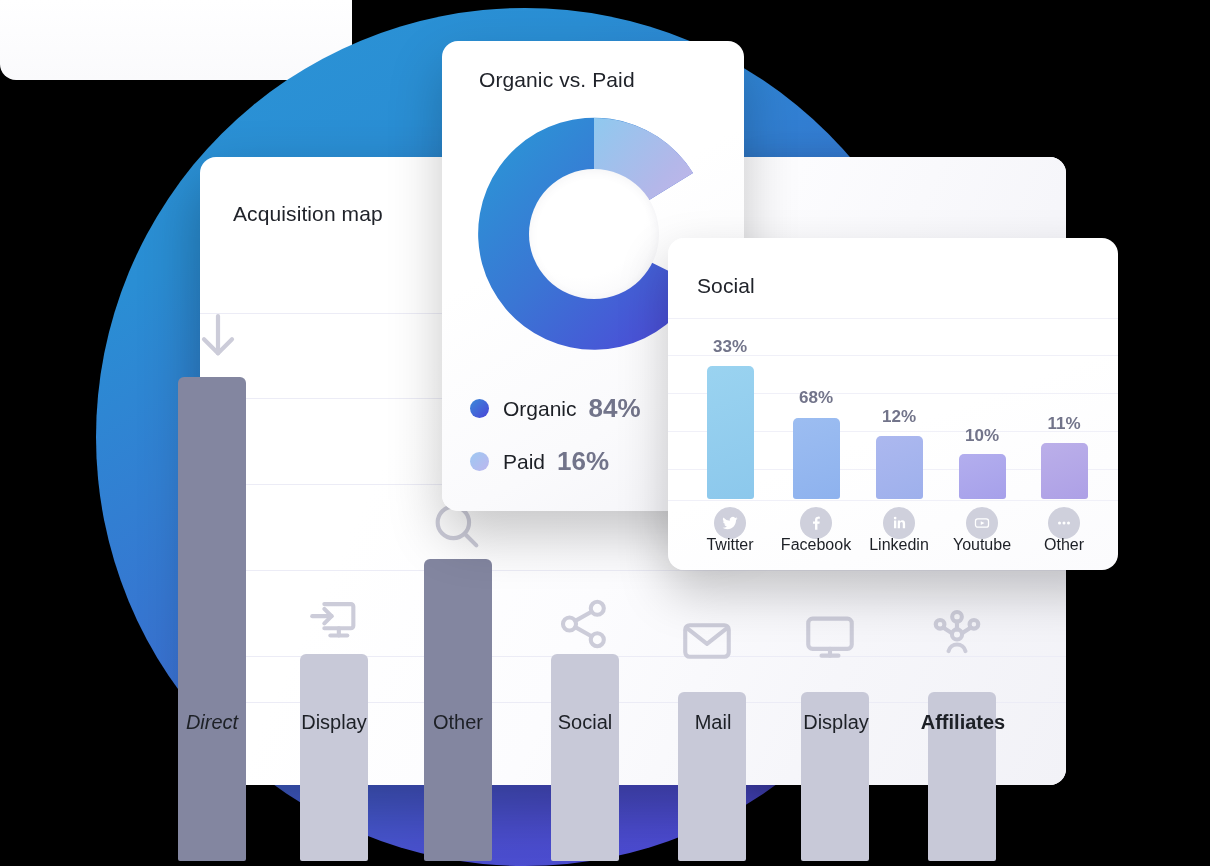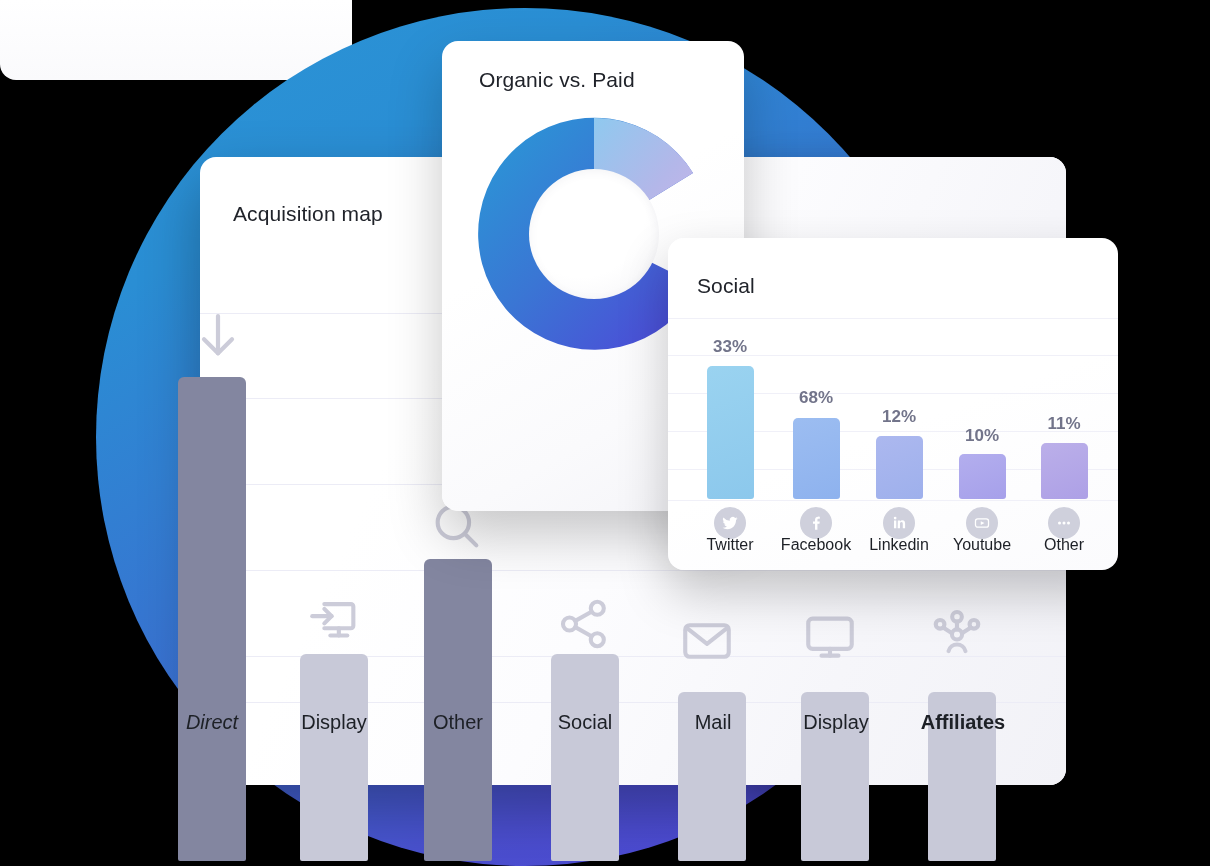--- a/index.html
+++ b/index.html
@@ -190,20 +190,30 @@
         </linearGradient>
       </defs>
 
       <path d="M 226.96 174.44 A 116 116 0 1 1 221.98 61.99 L 123 123 Z" fill="url(#gOrg)"></path>
 
       <path d="M 123 7 A 116 116 0 0 1 221.98 61.99 L 123 123 Z" fill="url(#gPaid)"></path>
     </svg>
   </div>
   <div id="donut-hole"></div>
 
+  <div class="leg-row" style="left:470px;top:393px;">
+    <span class="leg-dot" style="background:linear-gradient(135deg,#3a8ad8,#4b45d8);"></span>
+    <span class="leg-name">Organic</span>
+    <span class="leg-val">84%</span>
+  </div>
+  <div class="leg-row" style="left:470px;top:446px;">
+    <span class="leg-dot" style="background:linear-gradient(135deg,#9ec9f2,#bdb6ee);"></span>
+    <span class="leg-name">Paid</span>
+    <span class="leg-val">16%</span>
+  </div>
 
   <div class="card" id="social-card">
     <div class="soc-gridline" style="left:0;top:80px;width:450px;"></div>
     <div class="soc-gridline" style="left:0;top:117px;width:450px;"></div>
     <div class="soc-gridline" style="left:0;top:155px;width:450px;"></div>
     <div class="soc-gridline" style="left:0;top:193px;width:450px;"></div>
     <div class="soc-gridline" style="left:0;top:231px;width:450px;"></div>
     <div class="soc-gridline" style="left:0;top:262px;width:450px;"></div>
 
     <div class="soc-val" style="left:24px;top:99px;width:76px;">33%</div>

